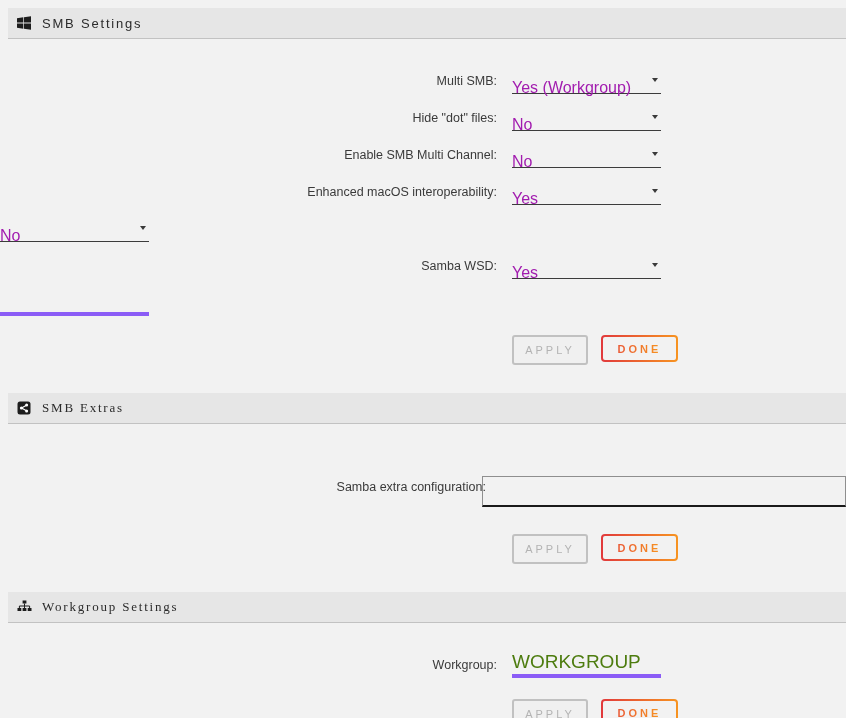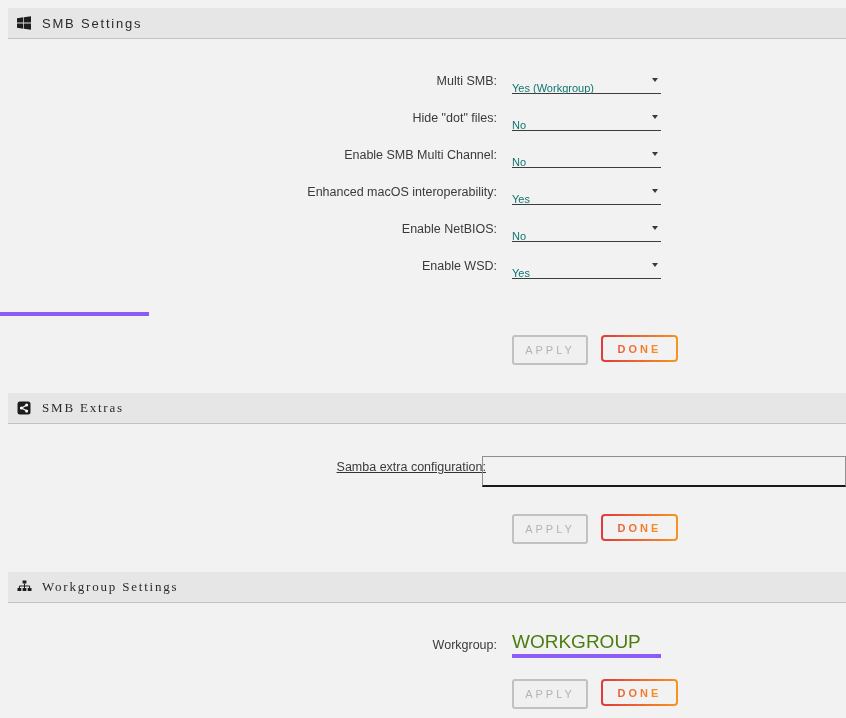--- a/index.html
+++ b/index.html
@@ -44,42 +44,42 @@
   }
   .select {
     width: 149px;
     height: 26px;
     border-bottom: 1px solid #3c3c3c;
     display: flex;
     align-items: center;
     justify-content: space-between;
     cursor: pointer;
   }
-  .sval { font-size: 11px; color: #0f766e; margin-top: 16px; }
+  .sval { font-size: 16px; color: #a21caf; margin-top: 16px; }
   .caret {
     width: 0; height: 0;
     border-left: 3.5px solid transparent;
     border-right: 3.5px solid transparent;
     border-top: 4.5px solid #3a3a3a;
     margin-right: 3px;
   }
   .tinput {
     width: 149px;
     height: 26px;
     border: none;
     border-bottom: 4px solid #8b5cf6;
     border-radius: 0;
     background: transparent;
     font-family: "Liberation Sans", sans-serif;
     font-size: 19px;
     color: #4d7c0f;
     padding: 0 0 2px 0;
     outline: none;
   }
-  .row-ta { display: flex; gap: 15px; margin-top: 32px; text-decoration: underline; }
+  .row-ta { display: flex; gap: 15px; margin-top: 52px; }
   .row-ta .flabel { padding-top: 4px; }
   .ta {
     margin-left: -19px;
     width: 372px;
     height: 31px;
     background: transparent;
     border: 1px solid #8f8f8f;
     border-bottom: 2px solid #1a1a1a;
     resize: none;
     outline: none;
@@ -171,28 +171,27 @@
         </div>
       </div>
       <div class="row">
         <label class="flabel">Enhanced macOS interoperability:</label>
         <div class="select">
           <span class="sval">Yes</span>
           <span class="caret"></span>
         </div>
       </div>
       <div class="row">
-        <label class="flabel">Enable NetBIOS:</label>
         <div class="select">
           <span class="sval">No</span>
           <span class="caret"></span>
         </div>
       </div>
       <div class="row">
-        <label class="flabel">Enable WSD:</label>
+        <label class="flabel">Samba WSD:</label>
         <div class="select">
           <span class="sval">Yes</span>
           <span class="caret"></span>
         </div>
       </div>
       <div class="row">
         <input class="tinput" type="text" value="" style="">
       </div>
       <div class="btnrow m1">
         <button class="apply">APPLY</button>

